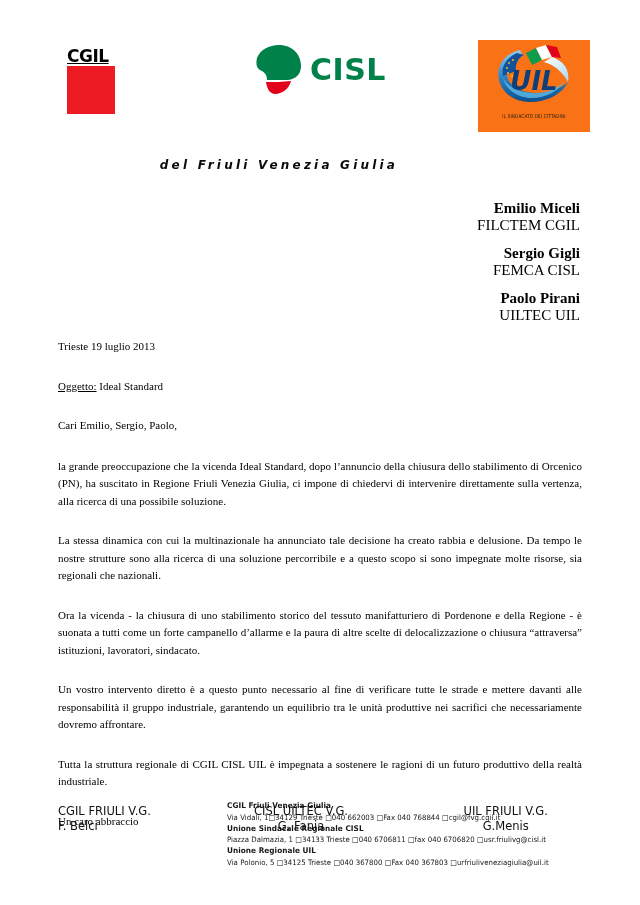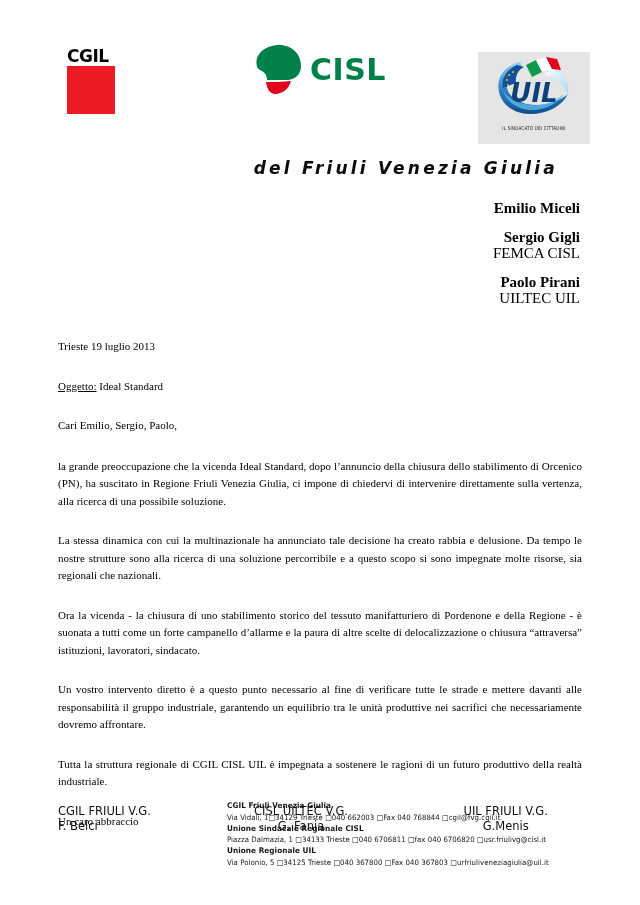--- a/index.html
+++ b/index.html
@@ -35,20 +35,21 @@
     height: 66px;
   }
   .cgil-wordmark {
     font-family: "DejaVu Sans", sans-serif;
     font-weight: bold;
     font-size: 17px;
     letter-spacing: -0.5px;
     line-height: 17px;
     color: #000000;
     text-align: left;
+    text-decoration: underline;
   }
   .cgil-square {
     width: 48px;
     height: 48px;
     background: #ed1c24;
     margin-top: 1px;
   }
 
   
   .cisl-logo {
@@ -73,24 +74,24 @@
     font-weight: bold;
     font-size: 30px;
     letter-spacing: 0.5px;
     color: #00814a;
   }
 
   
   .uil-logo {
     position: absolute;
     left: 478px;
-    top: 12px;
+    top: 0px;
     width: 112px;
     height: 92px;
-    background: #e5e5e5;
+    background: #f97316;
   }
   .uil-mark {
     position: absolute;
     left: 12px;
     top: 4px;
     width: 88px;
     height: 66px;
   }
   .uil-tagline {
     position: absolute;
@@ -104,25 +105,25 @@
     color: #1b1b1b;
     transform: scaleY(1.25);
   }
 
   
   .doc-title {
     position: absolute;
     left: 0;
     top: 158px;
     width: 558px;
-    text-align: right;
+    text-align: center;
     font-family: "DejaVu Sans", sans-serif;
     font-style: italic;
     font-weight: bold;
-    font-size: 17px;
+    font-size: 12px;
     letter-spacing: 3.2px;
     color: #0a0a0a;
   }
 
   
   .recipients {
     position: absolute;
     right: 60px;
     top: 200px;
     width: 280px;
@@ -253,20 +254,21 @@
       </svg>
       <div class="uil-tagline">IL SINDACATO DEI CITTADINI</div>
     </div>
   </div>
 
   <div class="doc-title">del Friuli Venezia Giulia</div>
 
   <div class="recipients">
     <div class="recipient-block">
       <div class="recipient-name">Emilio Miceli</div>
+      <div class="recipient-org">FILCTEM CGIL</div>
     </div>
     <div class="recipient-block">
       <div class="recipient-name">Sergio Gigli</div>
       <div class="recipient-org">FEMCA CISL</div>
     </div>
     <div class="recipient-block">
       <div class="recipient-name">Paolo Pirani</div>
       <div class="recipient-org">UILTEC UIL</div>
     </div>
   </div>

